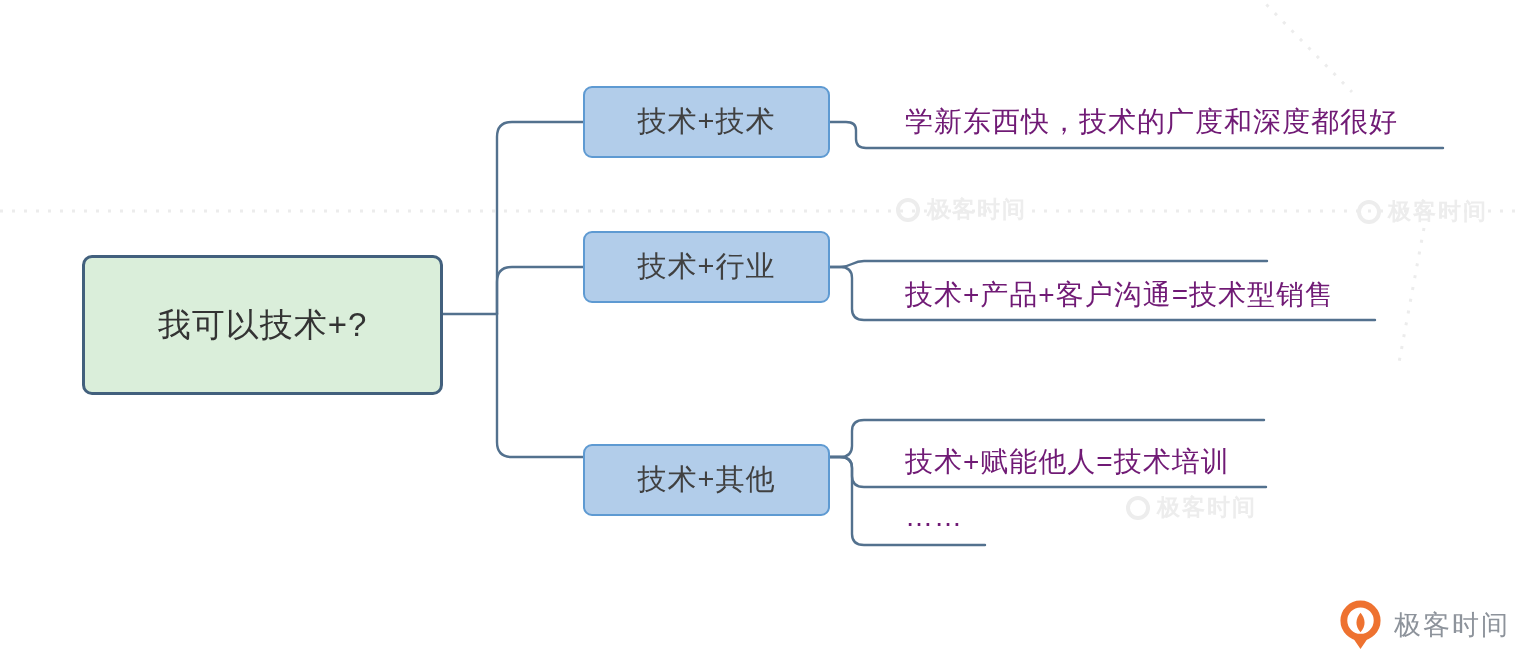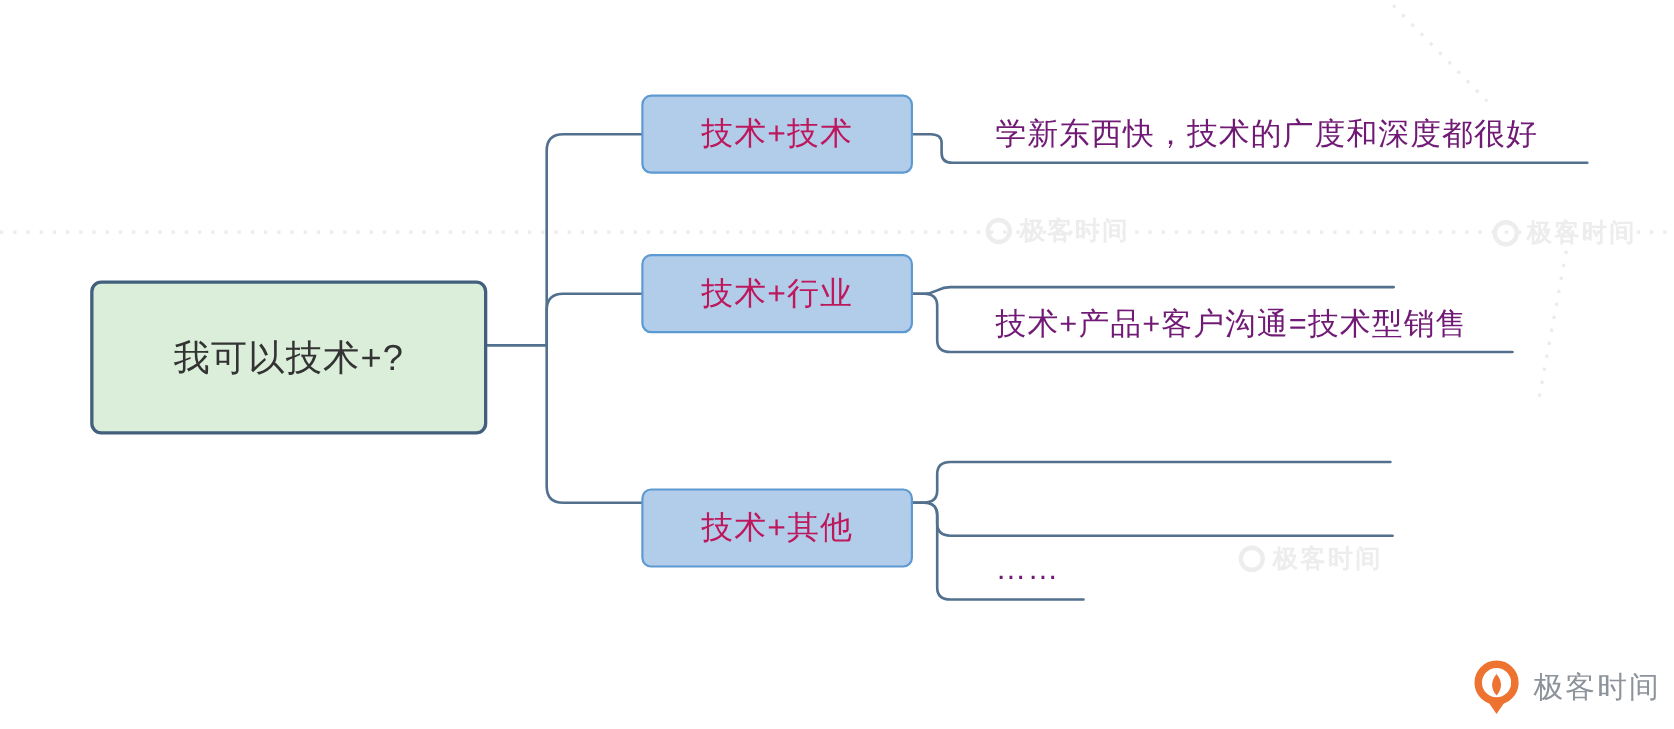--- a/index.html
+++ b/index.html
@@ -14,21 +14,21 @@
     box-sizing:border-box;letter-spacing:1px;
   }
   .root-node{
     left:82px;top:255px;width:361px;height:140px;
     background:#daeeda;border:3px solid #42607d;border-radius:10px;
     font-size:33px;color:#333;
   }
   .branch-node{
     left:583px;width:247px;height:72px;
     background:#b2cdea;border:2px solid #5e9ad2;border-radius:9px;
-    font-size:29px;color:#be185d;
+    font-size:29px;color:#404040;
   }
   .branch-1{top:86px;}
   .branch-2{top:231px;}
   .branch-3{top:444px;}
   
   .leaf{
     position:absolute;left:905px;font-size:28px;line-height:34px;color:#701a75;
     letter-spacing:1px;white-space:nowrap;
   }
   .leaf-b1c1{top:105px;}
@@ -102,20 +102,21 @@
   </div>
 
   <div class="node root-node">我可以技术+?</div>
 
   <div class="node branch-node branch-1">技术+技术</div>
   <div class="node branch-node branch-2">技术+行业</div>
   <div class="node branch-node branch-3">技术+其他</div>
 
   <div class="leaf leaf-b1c1">学新东西快，技术的广度和深度都很好</div>
   <div class="leaf leaf-b2c2">技术+产品+客户沟通=技术型销售</div>
+  <div class="leaf leaf-b3c2">技术+赋能他人=技术培训</div>
   <div class="leaf leaf-b3c3">……</div>
 
   <div class="brand">
     <svg width="47" height="50" viewBox="0 0 48 51">
       <circle cx="24" cy="21" r="17" fill="none" stroke="#ee7230" stroke-width="7"></circle>
       <path d="M13 34 Q24 43 35 34 L24 50 Z" fill="#ee7230"></path>
       <path d="M24 13 C29 19 30 26 24 33 C18 26 19 19 24 13 Z" fill="#ee7230"></path>
     </svg>
     <span class="brand-text">极客时间</span>
   </div>

